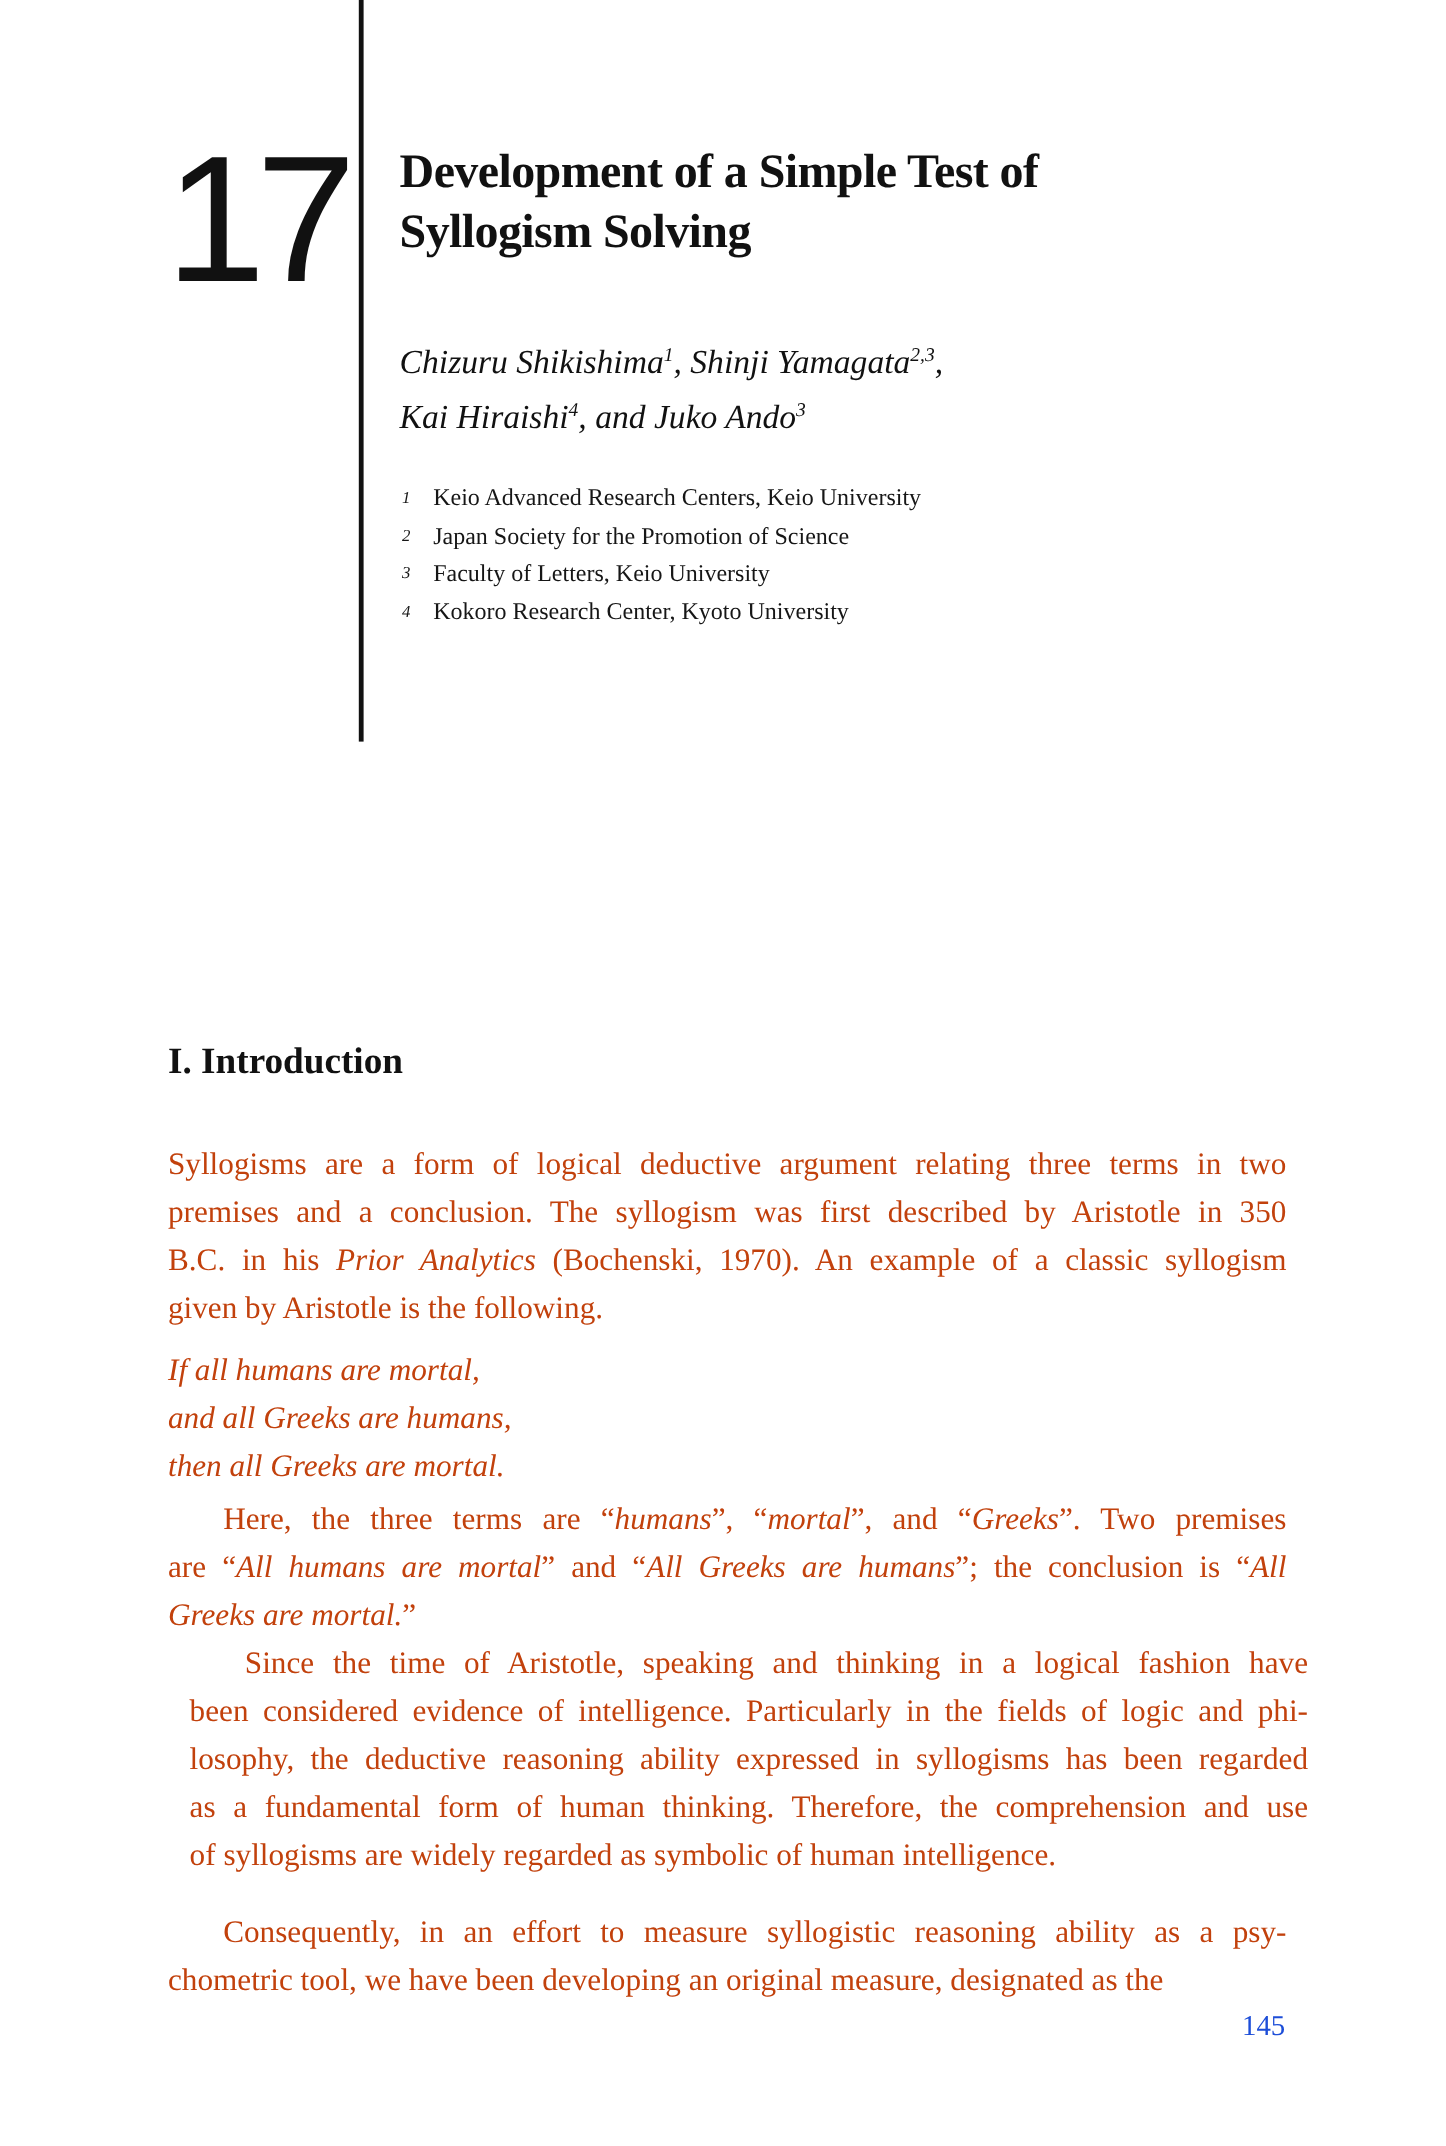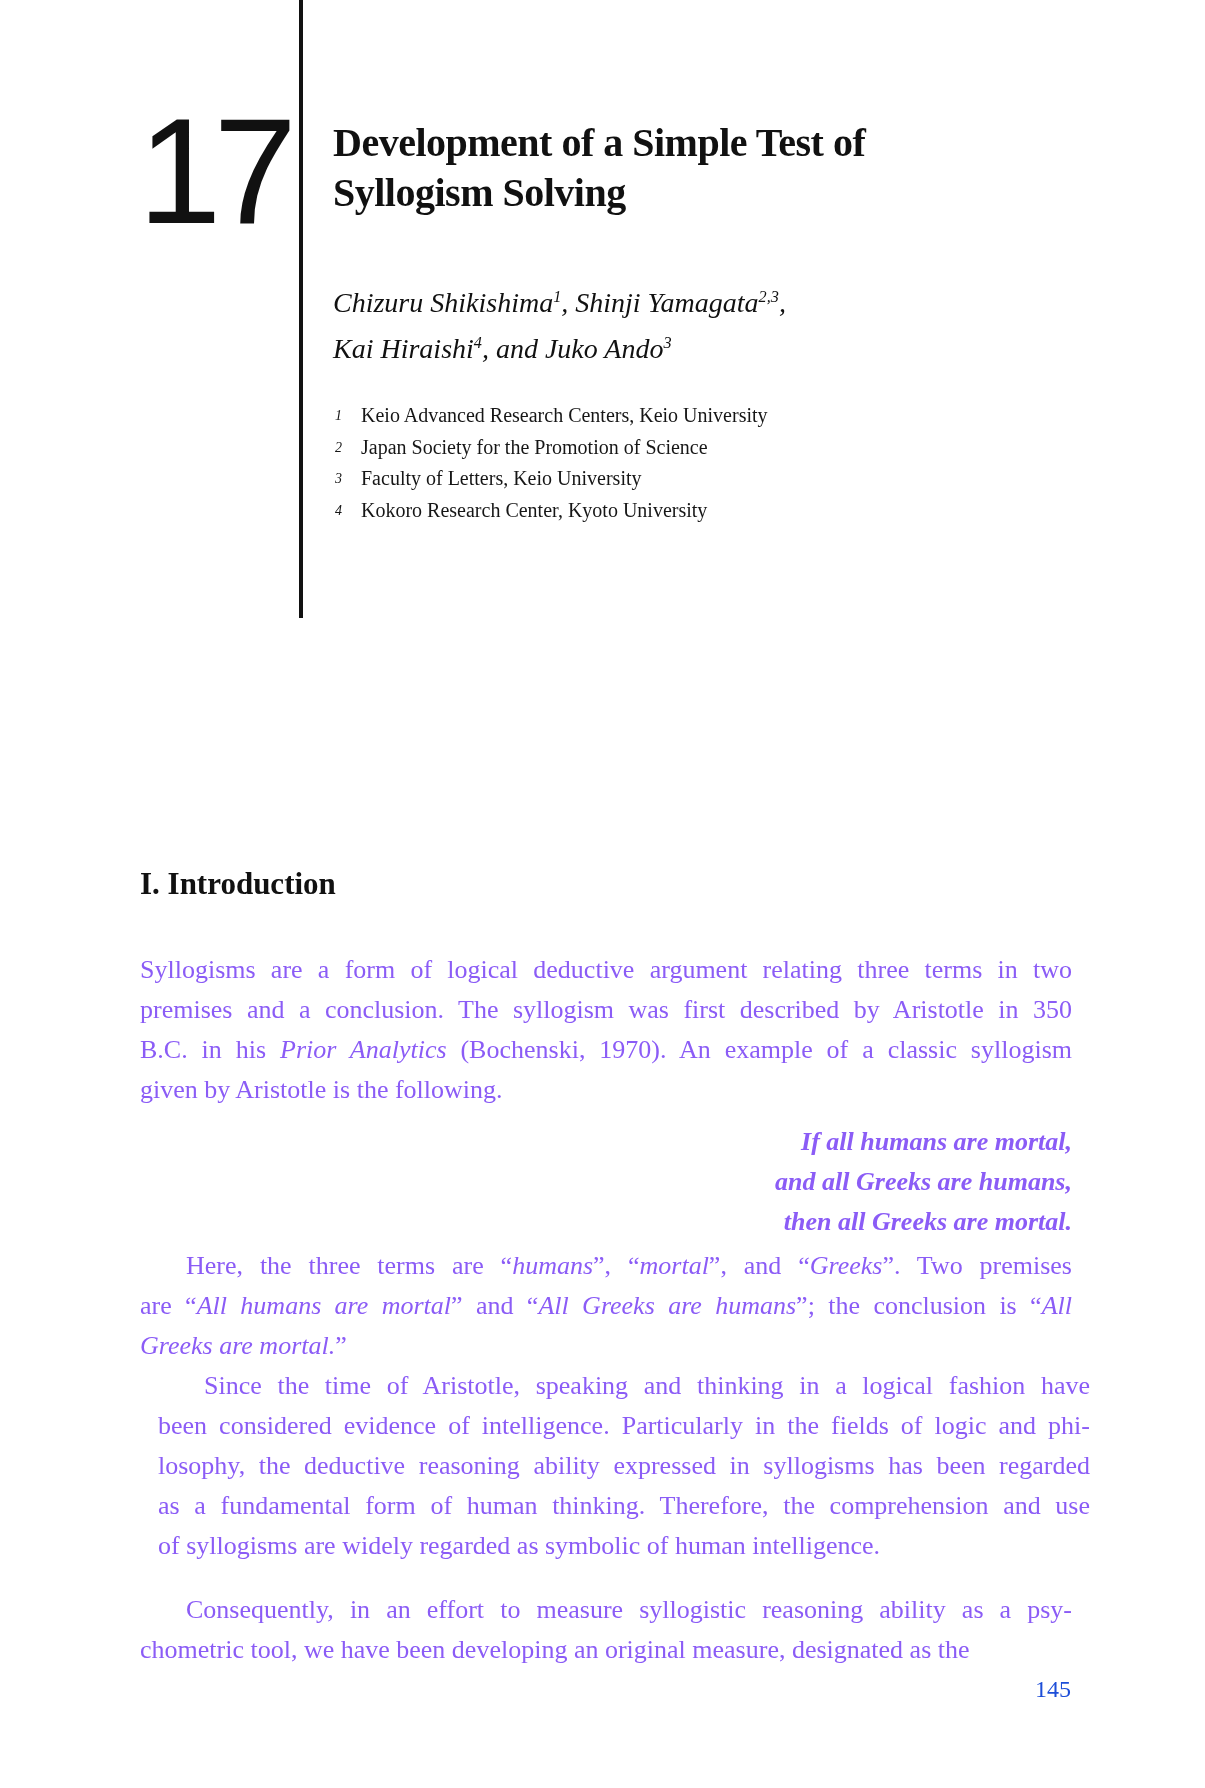--- a/index.html
+++ b/index.html
@@ -12,21 +12,21 @@
     width: 1205px;
     height: 1788px;
     background: #ffffff;
     color: #1c1c1c;
     font-family: "Liberation Serif", serif;
     overflow: hidden;
   }
   .chapter-num {
     position: absolute;
     left: 138px;
-    top: 96px;
+    top: 107px;
     width: 150px;
     font-family: "Liberation Sans", sans-serif;
     font-size: 150px;
     font-weight: 400;
     line-height: 1;
     letter-spacing: -8px;
     text-align: right;
     color: #111;
   }
   .head-rule {
@@ -87,30 +87,30 @@
     font-weight: 700;
     color: #111;
     text-align: center;
   }
   .body-col {
     position: absolute;
     left: 140px;
     width: 932px;
     font-size: 26px;
     line-height: 40px;
-    color: #8b5cf6;
+    color: #c2410c;
   }
   .b0 { top: 950px; }
   .b1 { top: 1122px; }
   .b2 { top: 1246px; }
   .b3 { top: 1366px; margin-left: 18px; }
   .b4 { top: 1558px; margin-top: 32px; }
   .line { min-height: 40px; }
   .line.just { text-align: justify; text-align-last: justify; }
-  .line.center { text-align: right; font-weight: bold; }
+  .line.center { text-align: left; }
   .line.ind { text-indent: 46px; }
   .i, .line.i { font-style: italic; }
   .page-number {
     position: absolute;
     left: 1035px;
     top: 1676px;
     font-size: 24px;
     color: #1d4ed8;
   }
 </style>

